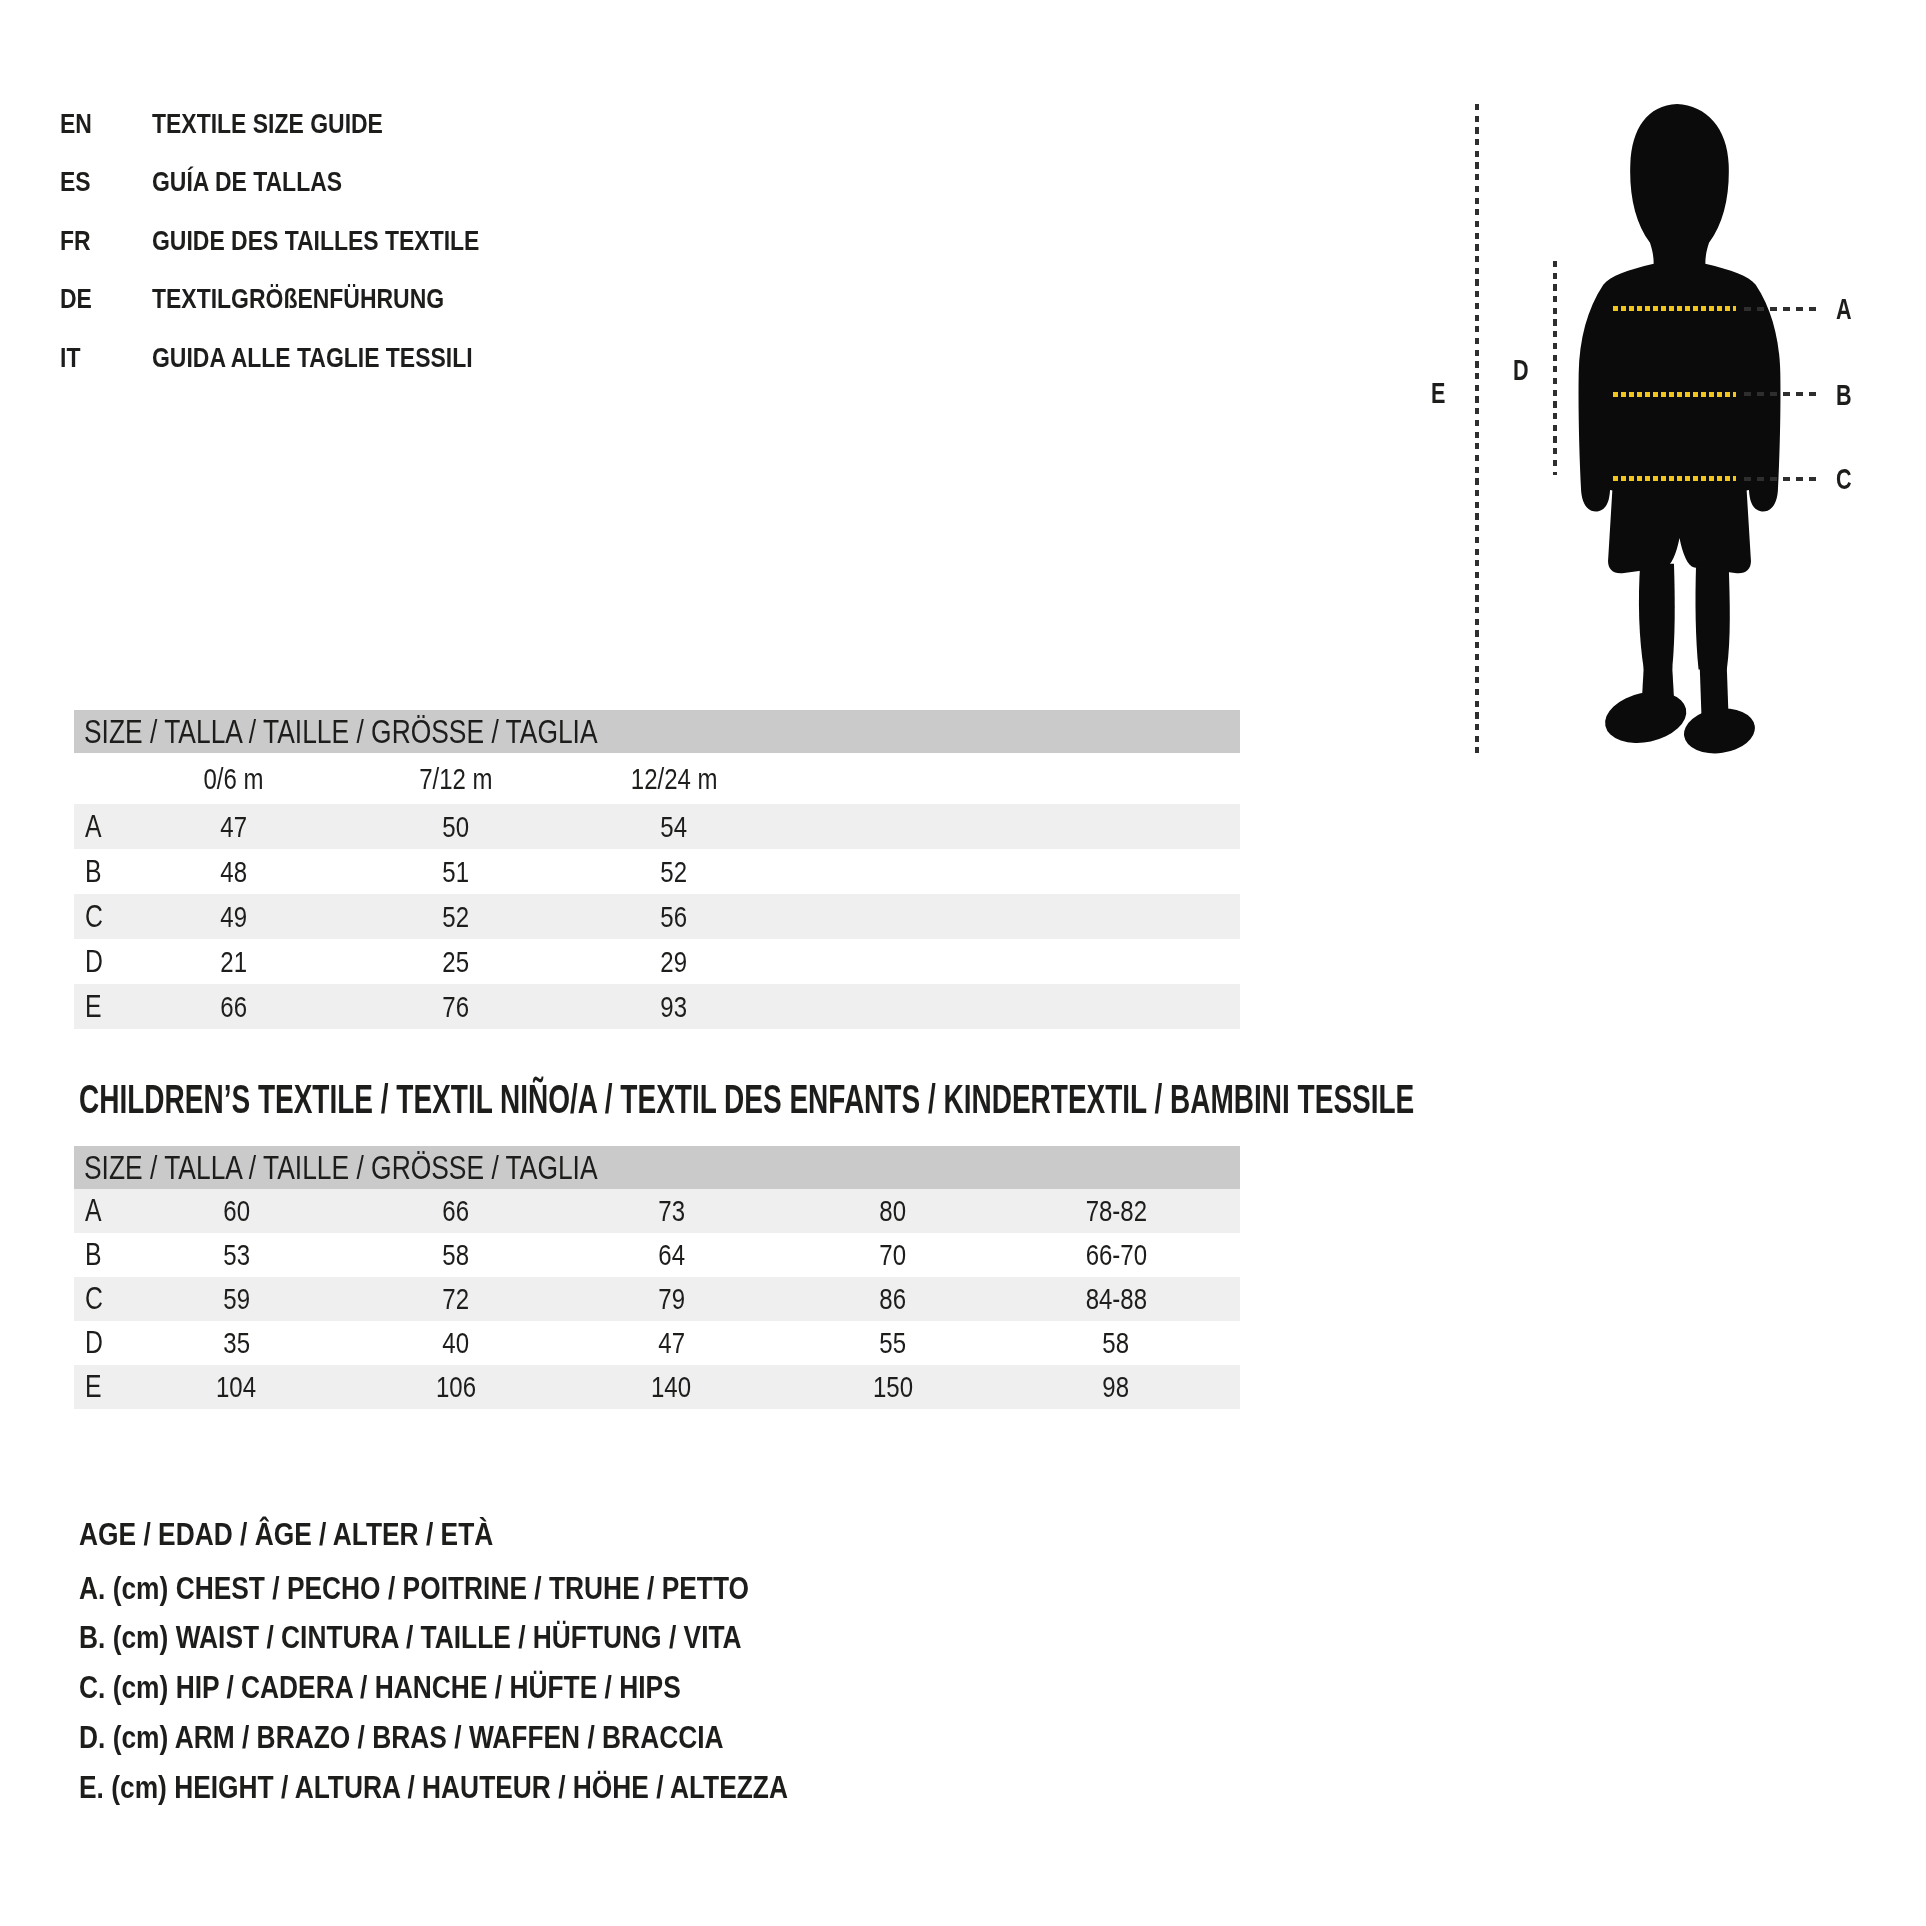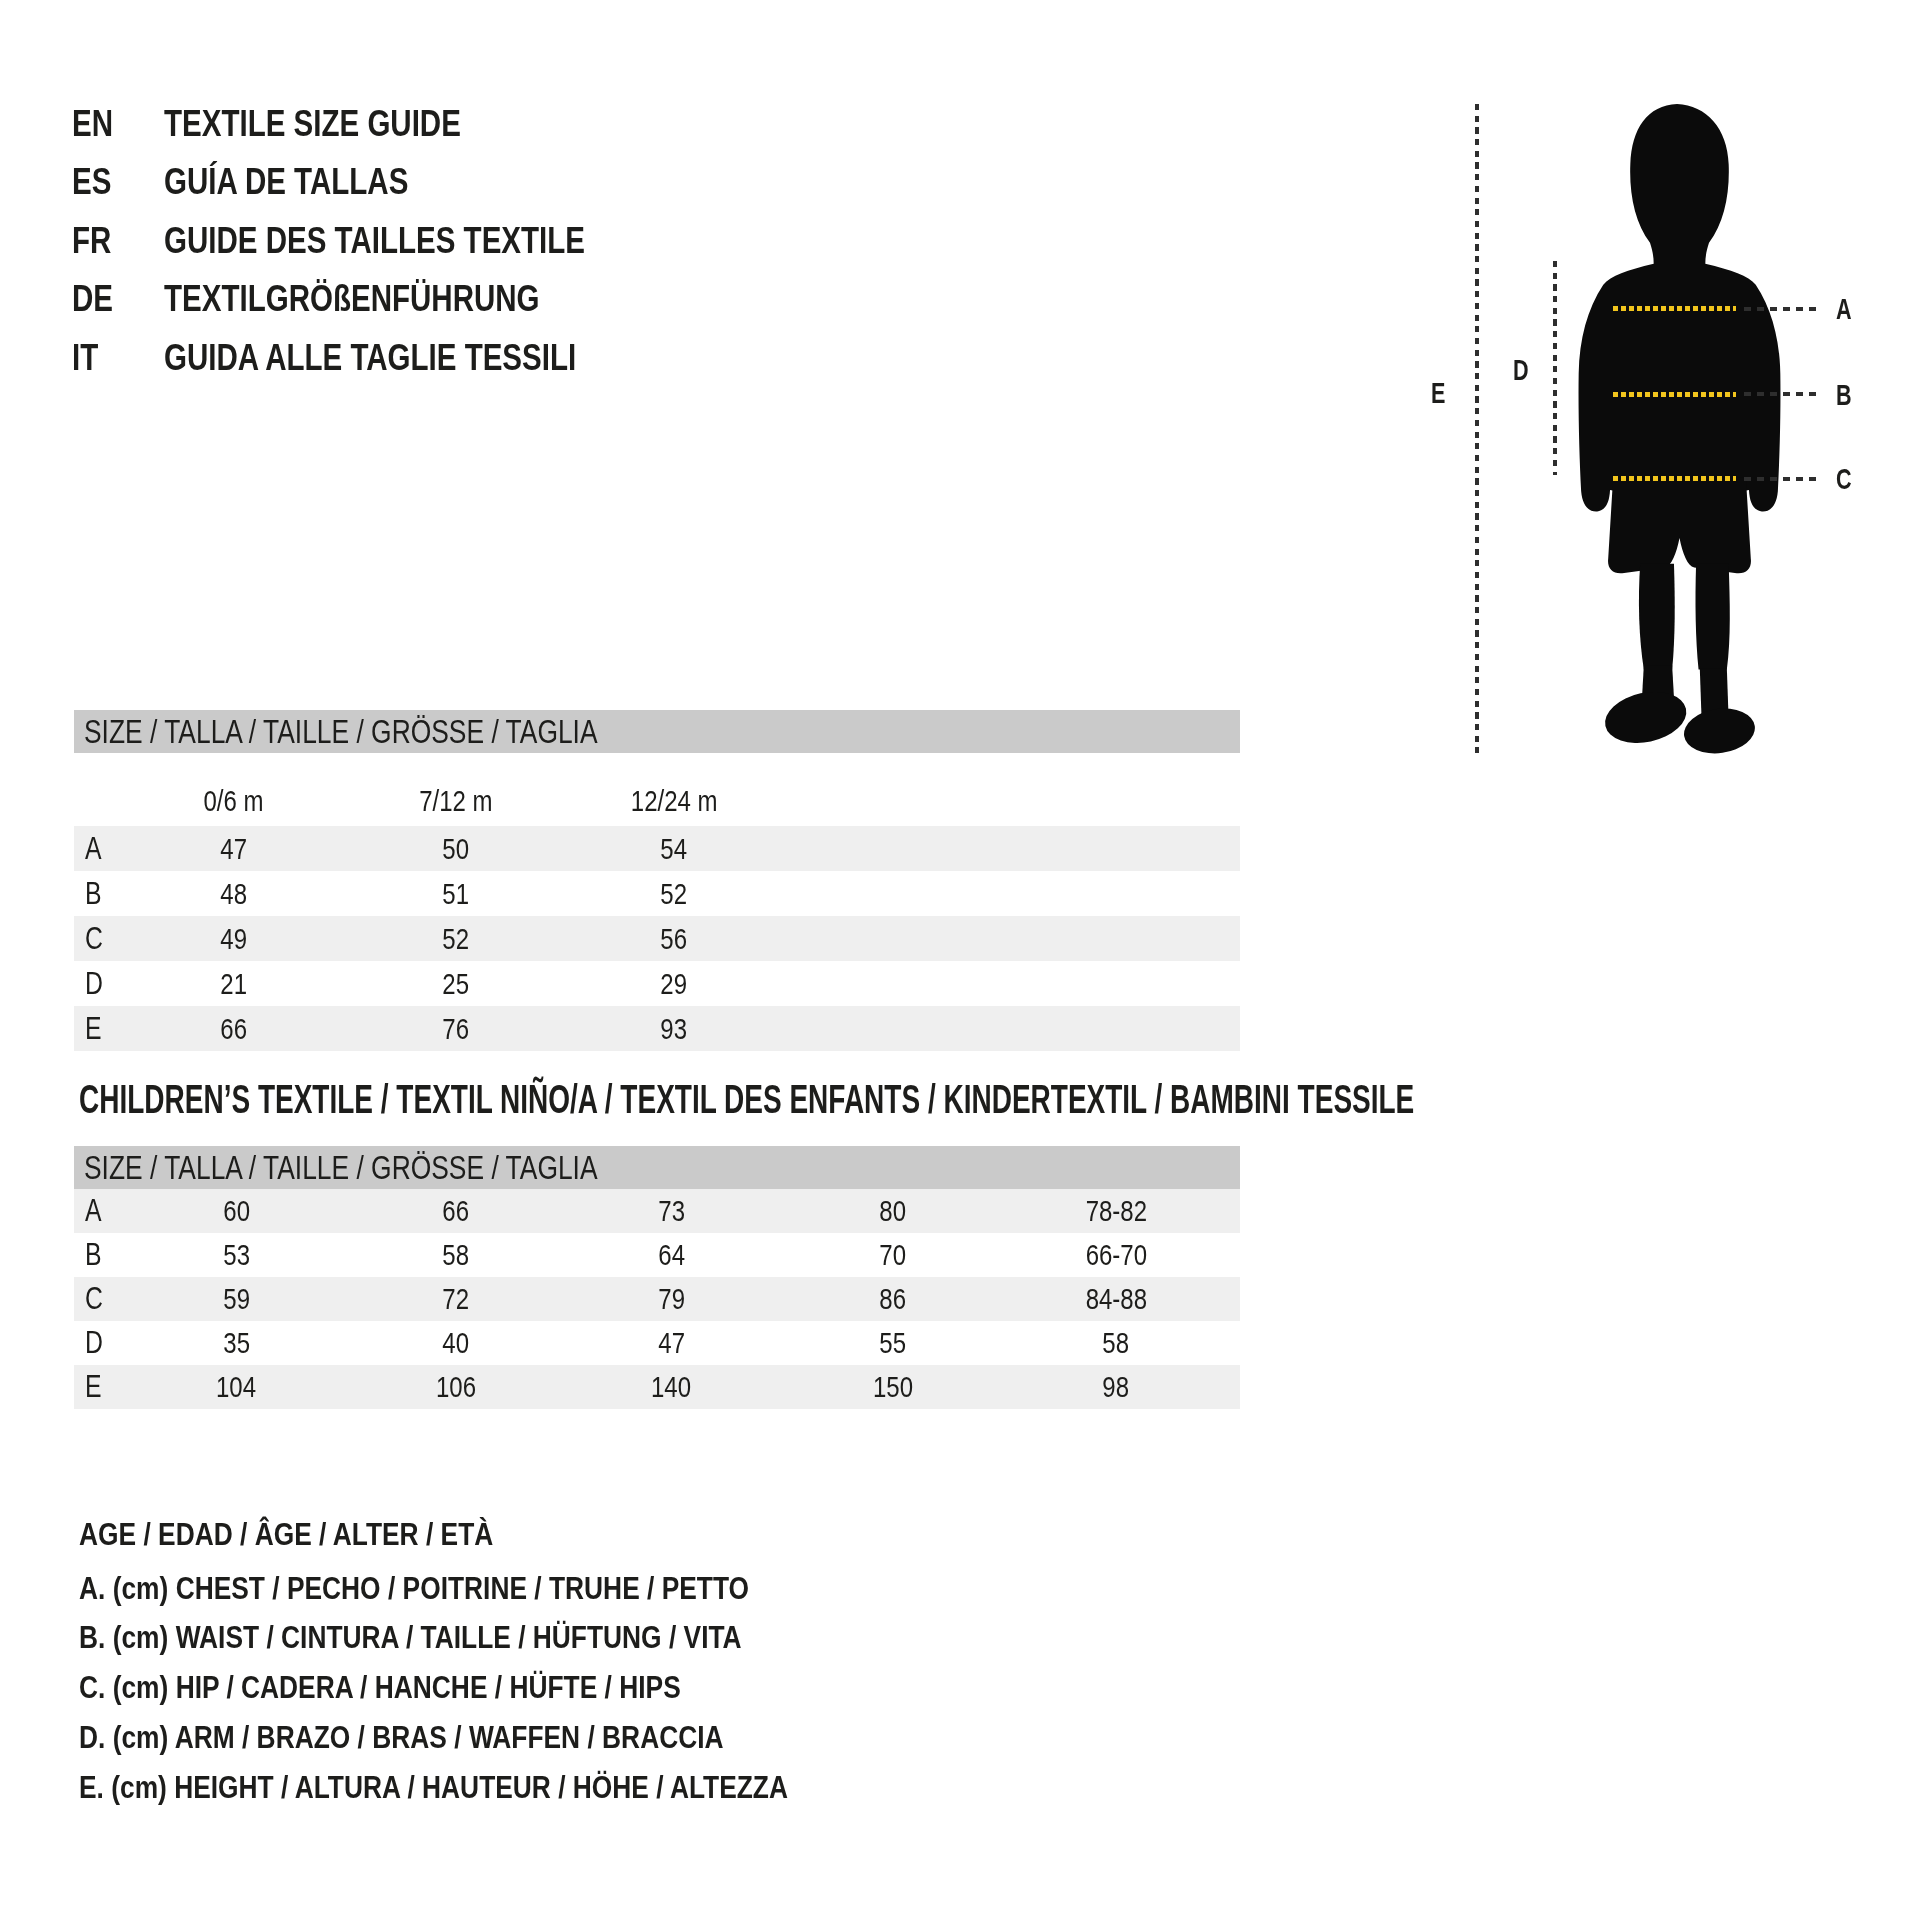--- a/index.html
+++ b/index.html
@@ -11,22 +11,22 @@
   
   .cx  { display:inline-block; white-space:nowrap; transform-origin:50% 50%; }
   .ol  { transform-origin:0 50%; }
   .sx82{ transform:scaleX(.82); }
   .sx80{ transform:scaleX(.80); }
   .sx85{ transform:scaleX(.85); }
   .sx72{ transform:scaleX(.72); }
   .sx70{ transform:scaleX(.70); }
 
   
-  .hrow { position:absolute; left:72px; height:59px; display:flex; align-items:center;
-          font-size:36px; font-weight:700; letter-spacing:0;justify-content:center; }
+  .hrow { position:absolute; left:60px; height:59px; display:flex; align-items:center;
+          font-size:28px; font-weight:700; letter-spacing:0;justify-content:center; }
   .hcode { display:inline-block; width:92px; transform:scaleX(.82); transform-origin:0 50%; white-space:nowrap; }
 
   
   .sec-h { position:absolute; left:79px; height:55px; display:flex; align-items:center;
            font-size:40px; font-weight:700; }
 
   
   .bar { position:absolute; left:74px; width:1166px; height:43px;
          background:var(--bar_gray,#cacaca); display:flex; align-items:center;
          padding-left:10px; box-sizing:border-box; font-size:33px; font-weight:400; }
@@ -125,21 +125,21 @@
       <span class="cx ol sx72">D</span>
     </div>
   <div class="figlab" style="left:1431px; top:371px;">
       <span class="cx ol sx72">E</span>
     </div>
 
   <div class="bar" style="top:710px;">
     <span class="cx ol sx80">SIZE / TALLA / TAILLE / GRÖSSE / TAGLIA</span>
   </div>
 
-  <table class="tbl" style="left:74px; top:754px;margin-top:22px;">
+  <table class="tbl" style="left:74px; top:754px;">
     <colgroup>
         <col style="width:86px">
         <col style="width:148px">
         <col style="width:296px">
         <col style="width:140px">
         <col>
       </colgroup>
     <tbody>
         <tr style="height:50px">
       <td></td>

